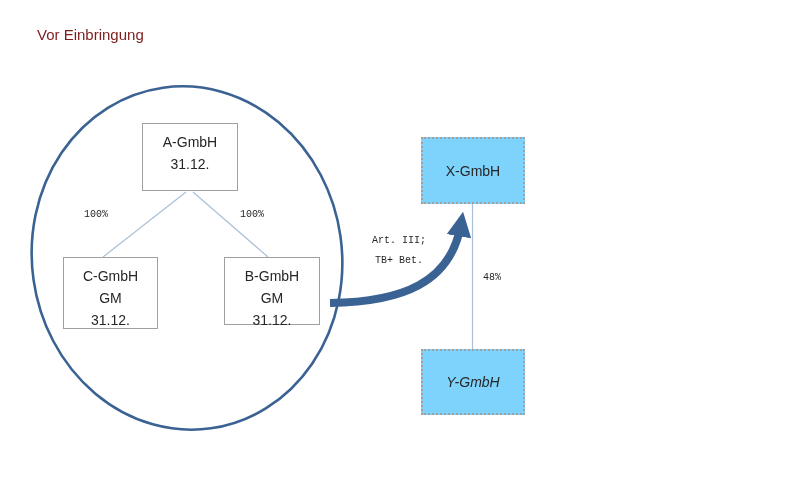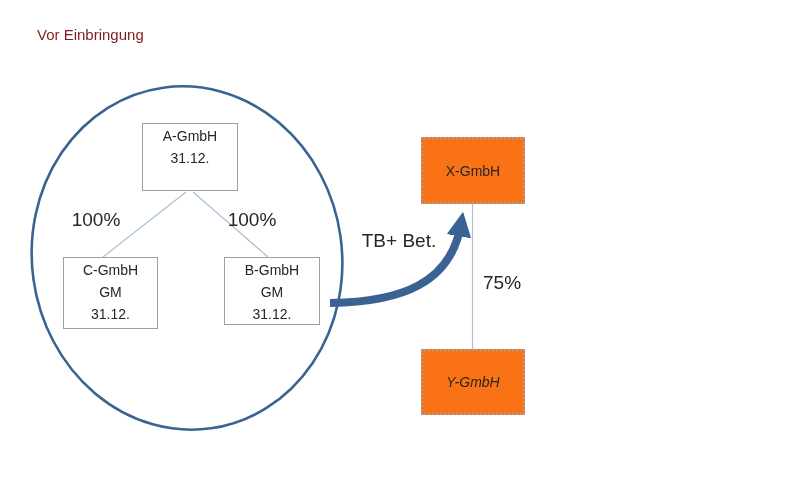--- a/index.html
+++ b/index.html
@@ -34,40 +34,41 @@
     font-size: 15px;
     color: #7f1d1d;
   }
   .box {
     position: absolute;
     background: #ffffff;
     border: 1px solid var(--box-border);
     text-align: center;
     font-size: 14px;
     line-height: 22px;
-    padding-top: 1px;
+    padding-top: 7px;
   }
   .box-a { left: 142px; top: 123px; width: 96px; height: 68px; }
   .box-c { left: 63px;  top: 257px; width: 95px; height: 72px; }
   .box-b { left: 224px; top: 257px; width: 96px; height: 68px; text-align: center; }
   .box-dotted {
     position: absolute;
-    background: #f97316;
+    background: #7dd3fc;
     border: 2px dotted var(--box-border);
     display: flex;
     align-items: center;
     justify-content: center;
     font-size: 14px;
   }
   .box-x { left: 421px; top: 137px; width: 104px; height: 67px; }
   .box-y { left: 421px; top: 349px; width: 104px; height: 66px; font-style: italic; }
   .edge-label {
     position: absolute;
-    font-size: 19px;
+    font-size: 10px;
     text-align: center;
+    font-family: Liberation Mono, monospace;
   }
   .lbl-share-left  { left: 66px;  top: 209px; width: 60px; }
   .lbl-share-right { left: 222px; top: 209px; width: 60px; }
   .lbl-share-xy    { left: 483px; top: 272px; width: 50px; text-align: left; }
   .lbl-arrow       { left: 356px; top: 231px; width: 86px; line-height: 20px; }
   .group-ellipse {
     fill: none;
     stroke: var(--accent);
     stroke-width: 2.6;
   }
@@ -118,22 +119,23 @@
   <div class="box-dotted box-x">
     <span>X-GmbH</span>
   </div>
 
   <div class="box-dotted box-y">
     <span>Y-GmbH</span>
   </div>
 
   <div class="edge-label lbl-share-left">100%</div>
   <div class="edge-label lbl-share-right">100%</div>
-  <div class="edge-label lbl-share-xy">75%</div>
+  <div class="edge-label lbl-share-xy">48%</div>
   <div class="edge-label lbl-arrow">
+    <div>Art. III;</div>
     <div>TB+ Bet.</div>
   </div>
 
   <svg class="layer" width="800" height="481" viewBox="0 0 800 481">
     <defs>
       <marker id="arrowhead" viewBox="0 0 10 10" refX="5" refY="5" markerWidth="3.1" markerHeight="3.1" orient="auto-start-reverse">
         <path class="arrowhead" d="M 0 0 L 10 5 L 0 10 z"></path>
       </marker>
     </defs>
     <path class="contribution-arrow" d="M 330 303 C 402 302, 451 283, 461 224" marker-end="url(#arrowhead)"></path>

